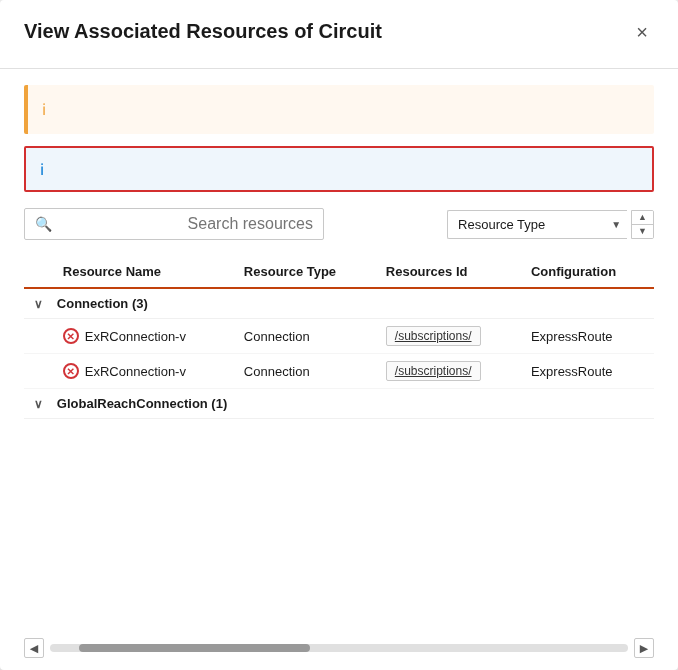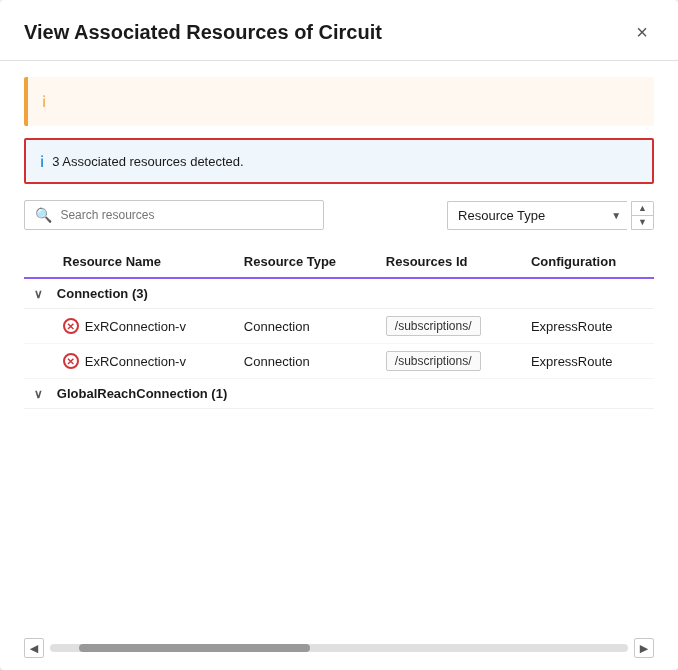--- a/index.html
+++ b/index.html
@@ -17,23 +17,23 @@
       width: 678px;
       min-height: 670px;
       border-radius: 4px;
       box-shadow: 0 8px 32px rgba(0,0,0,0.18);
       display: flex;
       flex-direction: column;
       overflow: hidden;
     }
     .dialog-header {
       display: flex;
-      align-items: center;
+      align-items: flex-start;
       justify-content: space-between;
-      padding: 20px 24px 16px 24px;
+      padding: 20px 24px 24px 24px;
       border-bottom: 1px solid #e0e0e0;
     }
     .dialog-title {
       font-size: 20px;
       font-weight: 600;
       color: #1a1a1a;
     }
     .close-btn {
       background: none;
       border: none;
@@ -106,24 +106,25 @@
       padding: 6px 10px;
       gap: 8px;
       flex: 1;
       max-width: 300px;
       background: #fff;
     }
     .search-icon { color: #666; font-size: 14px; }
     .search-input {
       border: none;
       outline: none;
-      font-size: 12px;
+      font-size: 16px;
       color: #be185d;
       width: 100%;
       font-family: inherit;
+      text-align: right;
     }
     .filter-group {
       margin-left: auto;
       display: flex;
       align-items: center;
       gap: 4px;
     }
     .select-wrapper {
       position: relative;
       display: inline-flex;
@@ -171,21 +172,21 @@
       flex: 1;
       overflow-x: auto;
       padding: 0 24px;
     }
     table {
       width: 100%;
       border-collapse: collapse;
       min-width: 580px;
     }
     thead tr {
-      border-bottom: 2px solid #8b5cf6;
+      border-bottom: 2px solid #c2410c;
     }
     th {
       text-align: left;
       padding: 8px 10px;
       font-weight: 600;
       font-size: 13px;
       color: #1a1a1a;
       white-space: nowrap;
     }
     .th-chevron { width: 28px; }
@@ -214,20 +215,21 @@
       display: inline-block;
     }
     .resource-id-pill {
       display: inline-block;
       border: 1px solid #c8c8c8;
       border-radius: 2px;
       padding: 2px 8px;
       font-size: 12px;
       color: #333;
       background: #fafafa;
+      text-decoration: underline;
     }
     .status-icon-error {
       display: inline-flex;
       align-items: center;
       justify-content: center;
       width: 16px;
       height: 16px;
       border-radius: 50%;
       border: 2px solid #d13438;
       color: #d13438;
@@ -285,21 +287,20 @@
   </div>
 
   <div class="dialog-body">
 
     <div class="warning-banner">
       <span class="warning-icon">ℹ</span>
     </div>
 
     <div class="info-bar">
       <span class="info-icon">ℹ</span>
-      <span>3 Associated resources detected.</span>
     </div>
 
     <div class="controls-row">
       <div class="search-box">
         <span class="search-icon">🔍</span>
         <input class="search-input" type="text" placeholder="Search resources" style="">
       </div>
 
       <div class="filter-group">
         <div class="select-wrapper">

